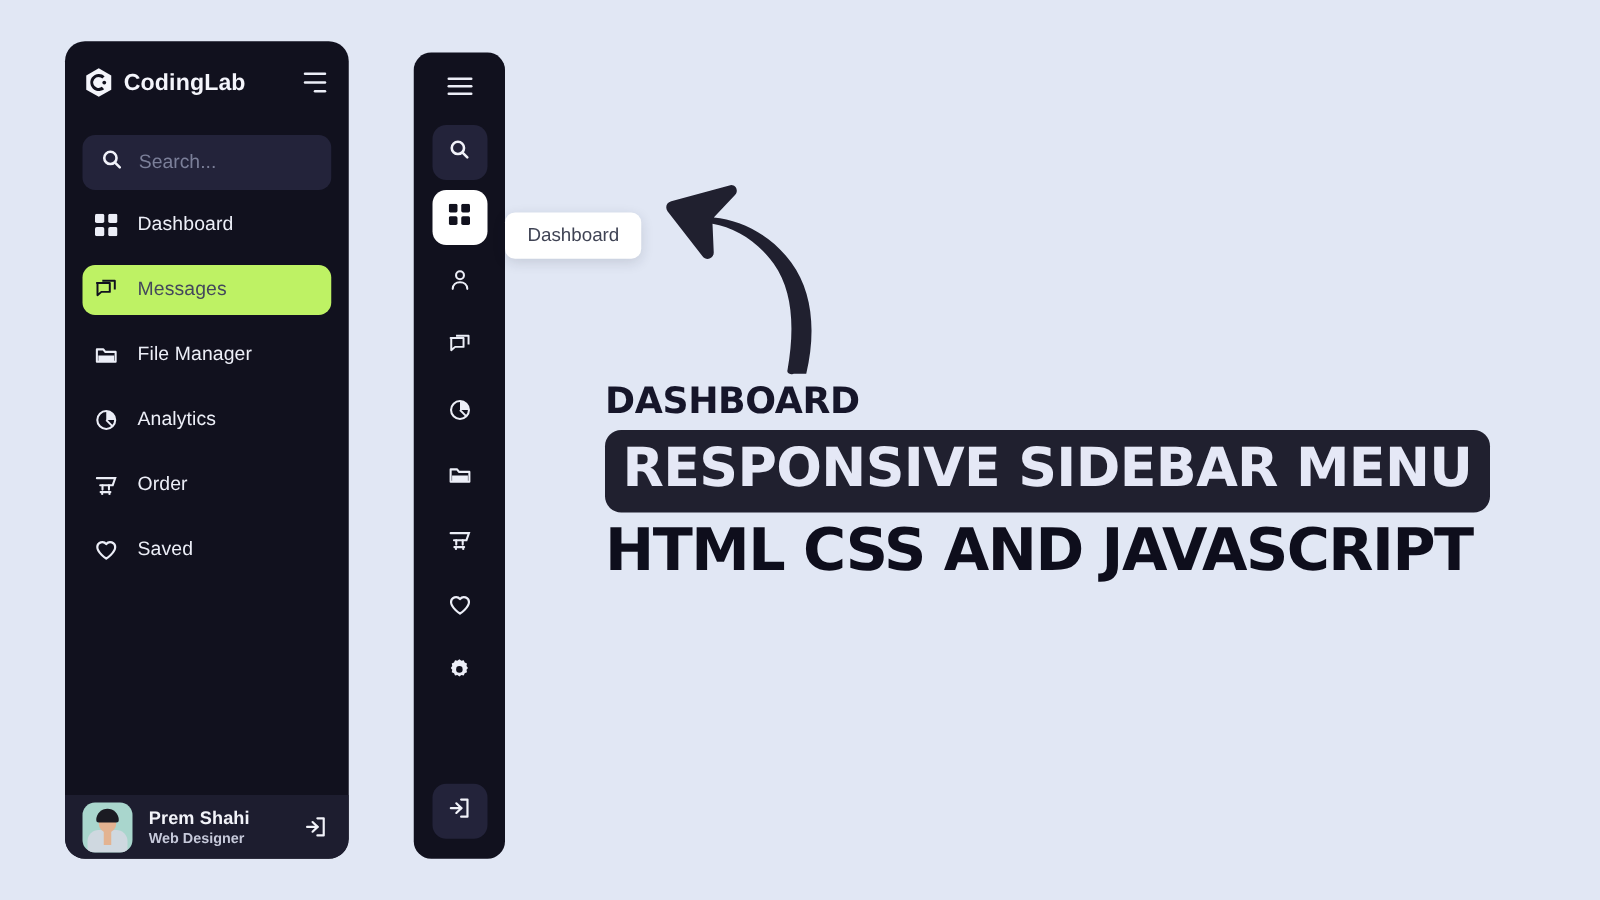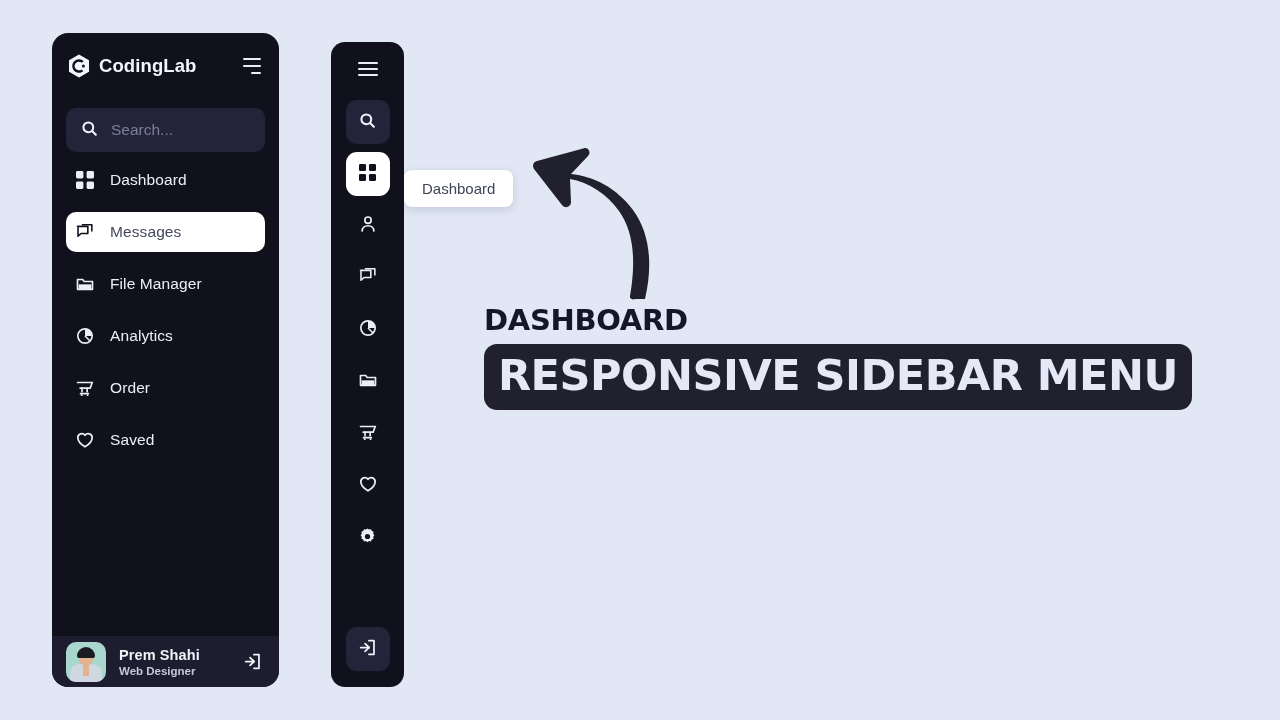--- a/index.html
+++ b/index.html
@@ -77,21 +77,21 @@
     margin-bottom: 12px;
     border-radius: 10px;
     display: flex;
     align-items: center;
     padding: 0 0 0 8px;
     gap: 14px;
     cursor: pointer;
   }
   .menu-item .ic { width: 22px; height: 22px; flex: 0 0 22px; display: flex; align-items: center; justify-content: center; }
   .menu-item .lbl { color: #eceef7; font-size: 15.5px; letter-spacing: .1px; }
-  .menu-item.active { background: #ffffff; }
+  .menu-item.active { background: #bef264; }
   .menu-item.active .lbl { color: #44485c; }
   .menu-item.active .ic svg { stroke: #11111e; fill: none; }
 
   .profile {
     flex: 0 0 auto;
     height: 51px;
     background: #1d1d2f;
     display: flex;
     align-items: center;
     padding: 0 16px 0 14px;
@@ -444,13 +444,14 @@
   <svg width="130" height="160" viewBox="0 0 130 160">
     <path d="M118 156c8-34 5-66-12-89C90 45 66 33 44 31l17-18c3-3 1-8-3-8L10 18c-4 1-5 5-3 8l28 36c3 4 9 2 9-3l-1-23c18 3 36 14 49 32 15 21 17 51 11 85-1 3 4 4 5 3z" fill="#20202f"></path>
   </svg>
 </div>
 
 <div class="promo">
   <div class="kicker">DASHBOARD</div>
   <div class="band">
     <span>RESPONSIVE SIDEBAR MENU</span>
   </div>
+  <div class="sub">HTML CSS AND JAVASCRIPT</div>
 </div>
 
 </body></html>

